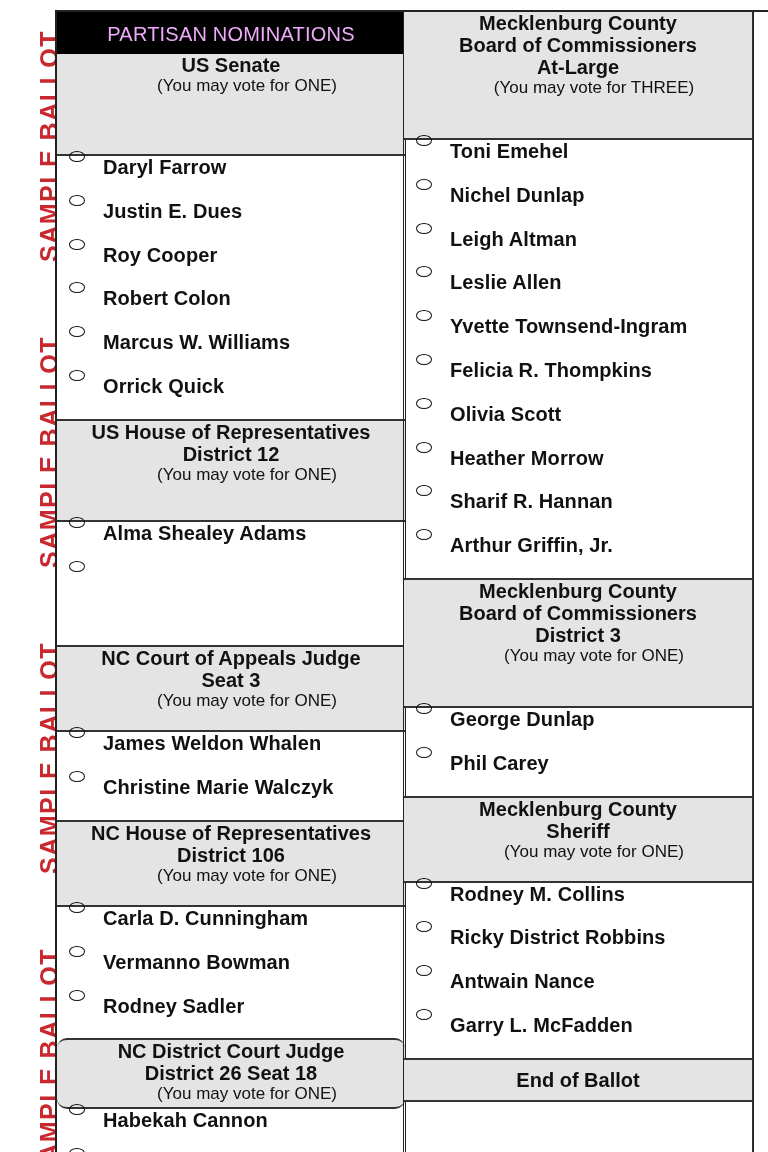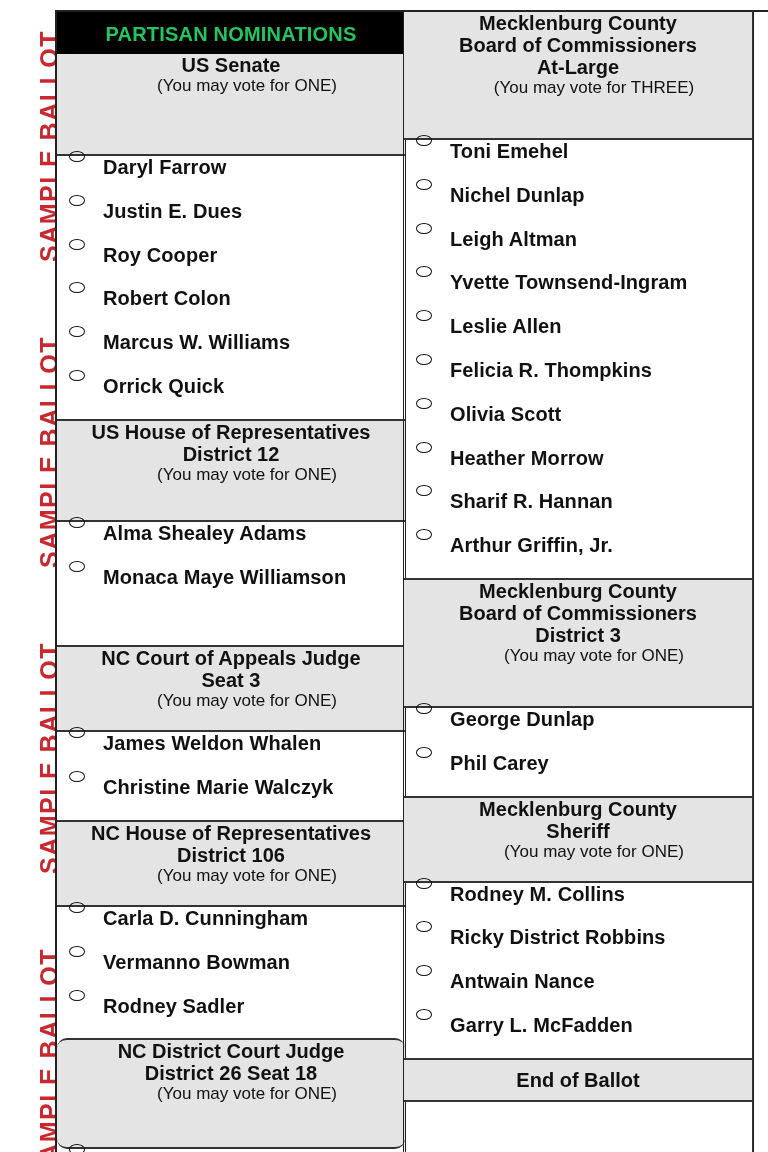--- a/index.html
+++ b/index.html
@@ -12,21 +12,21 @@
     position:absolute; left:35px; color:#c8282e; font-weight:bold; font-size:25px;
     letter-spacing:1.5px; white-space:nowrap;
     transform-origin: 0 0; transform: rotate(-90deg);
   }
   .col { position:absolute; top:10px; width:348px; border-top:2px solid #222; }
   .col.left { left:55px; border-left:2px solid #222; border-right:1px solid #222; height:1142px; }
   .col.right { left:403px; border-left:1px solid #222; border-right:2px solid #222; height:1142px; }
   .outer-line { position:absolute; left:752px; top:10px; width:1px; height:1142px; background:#333; }
   .top-line { position:absolute; left:55px; top:10px; width:713px; height:2px; background:#222; }
   .partisan {
-    background:#000; color:#22c55e; font-weight:bold; font-size:20px; text-align:center;
+    background:#000; color:#f0abfc; font-weight:normal; font-size:20px; text-align:center;
     height:42px; line-height:44px; letter-spacing:0.2px;
   }
   .contest-head {
     background:#e4e4e4; text-align:center; border-bottom:2px solid #333; border-top:2px solid #333;
     box-sizing:border-box; display:flex; flex-direction:column; 
   }
   .contest-head .title { font-weight:bold; font-size:20px; line-height:22px; }
   .contest-head .rule { font-size:17px; line-height:20px;padding-left:32px; }
   .cand {
     height:43.8px; display:flex; box-sizing:border-box; padding-left:12px;
@@ -93,21 +93,20 @@
     <div class="title">District 12</div>
     <div class="rule">(You may vote for ONE)</div>
   </div>
   <div>
     <div class="cand">
         <span class="oval"></span>
         <span class="name">Alma Shealey Adams</span>
       </div>
     <div class="cand">
         <span class="oval"></span>
-        <span class="name">Monaca Maye Williamson</span>
       </div>
   </div>
 
   <div class="contest-head" style="height:87px;margin-top:36px;">
     <div class="title">NC Court of Appeals Judge</div>
     <div class="title">Seat 3</div>
     <div class="rule">(You may vote for ONE)</div>
   </div>
   <div>
     <div class="cand">
@@ -133,21 +132,21 @@
     <div class="cand">
         <span class="oval"></span>
         <span class="name">Vermanno Bowman</span>
       </div>
     <div class="cand">
         <span class="oval"></span>
         <span class="name">Rodney Sadler</span>
       </div>
   </div>
 
-  <div class="contest-head" style="height:111px;border-radius:10px;">
+  <div class="contest-head" style="height:71px;border-radius:10px;">
     <div class="title">NC District Court Judge</div>
     <div class="title">District 26 Seat 18</div>
     <div class="rule">(You may vote for ONE)</div>
   </div>
   <div>
     <div class="cand">
         <span class="oval"></span>
         <span class="name">Habekah Cannon</span>
       </div>
     <div class="cand">
@@ -173,25 +172,25 @@
     <div class="cand">
         <span class="oval"></span>
         <span class="name">Nichel Dunlap</span>
       </div>
     <div class="cand">
         <span class="oval"></span>
         <span class="name">Leigh Altman</span>
       </div>
     <div class="cand">
         <span class="oval"></span>
+        <span class="name">Leslie Allen</span>
+      </div>
+    <div class="cand">
+        <span class="oval"></span>
         <span class="name">Yvette Townsend-Ingram</span>
-      </div>
-    <div class="cand">
-        <span class="oval"></span>
-        <span class="name">Leslie Allen</span>
       </div>
     <div class="cand">
         <span class="oval"></span>
         <span class="name">Felicia R. Thompkins</span>
       </div>
     <div class="cand">
         <span class="oval"></span>
         <span class="name">Olivia Scott</span>
       </div>
     <div class="cand">

